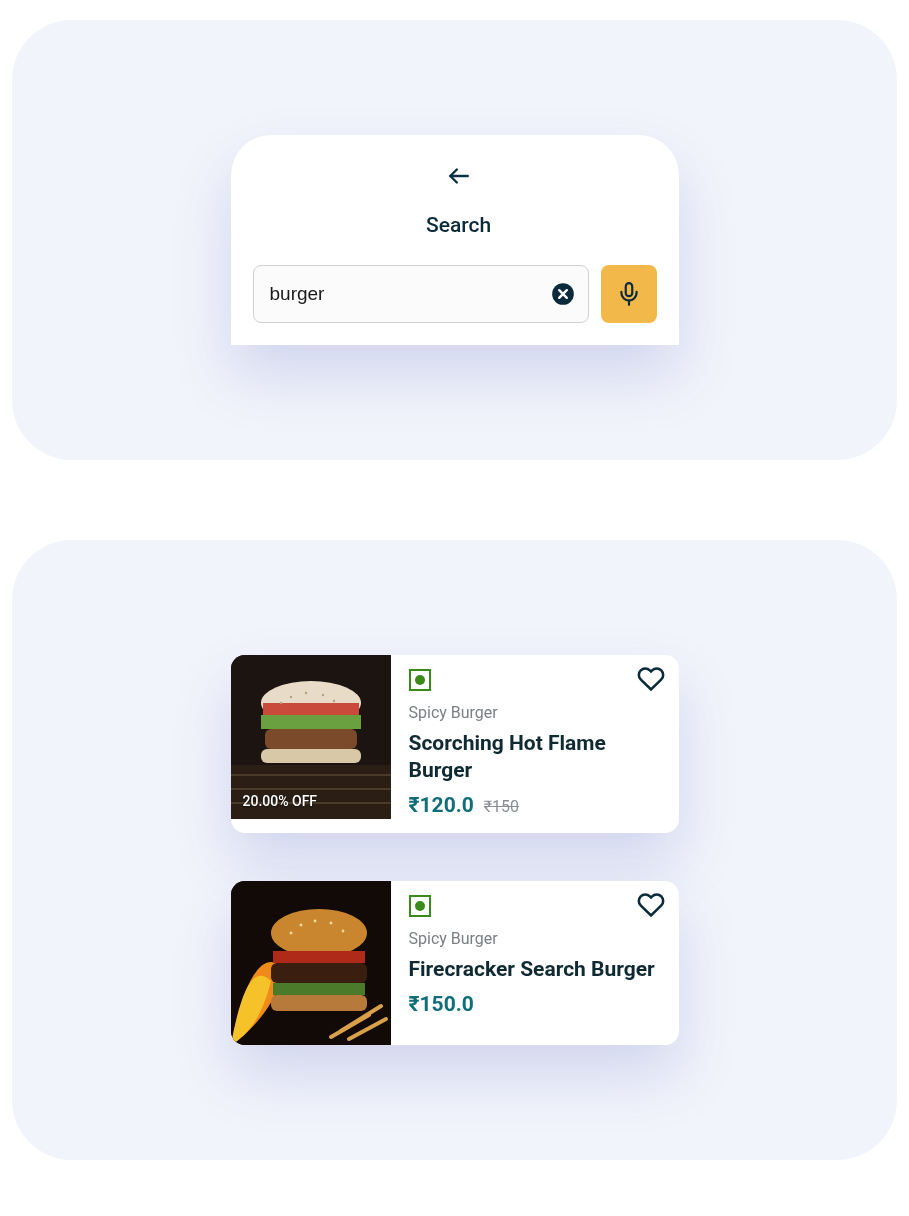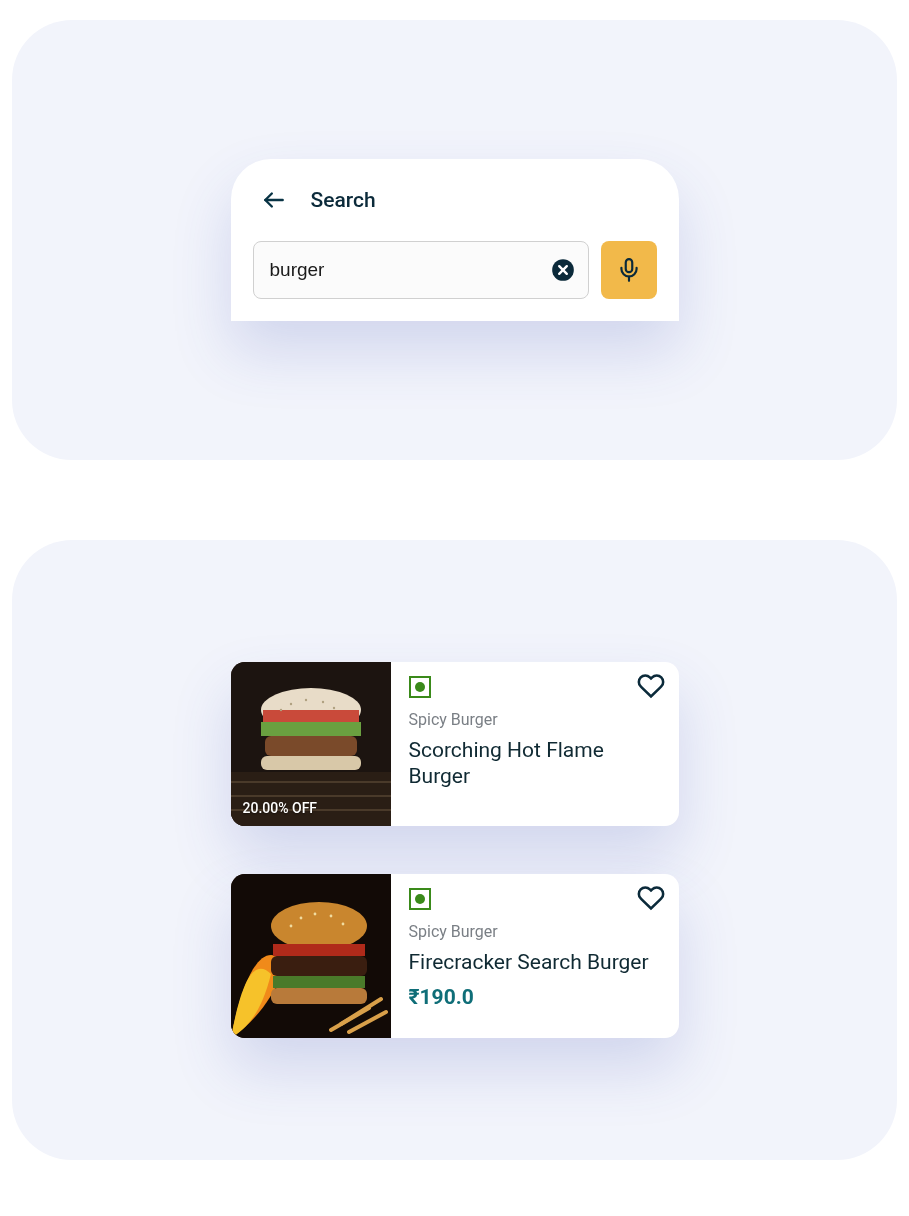--- a/index.html
+++ b/index.html
@@ -29,20 +29,21 @@
     width: 448px;
     padding: 28px 22px 22px 22px;
     box-shadow: 0 30px 60px rgba(60,80,180,0.18);
   }
   .search-header {
     display: flex;
     align-items: center;
     gap: 24px;
     margin-bottom: 28px;
     padding-left: 8px;
+    flex-direction: column;
   }
   .back-btn {
     background: none; border: none; cursor: pointer;
     color: #083344; display: flex; align-items: center;
   }
   .search-title {
     font-size: 21px; font-weight: 500; color: #0b2a3a;
   }
   .search-row {
     display: flex; gap: 12px; align-items: stretch;
@@ -120,21 +121,21 @@
   }
   .fav-btn {
     position: absolute; top: 10px; right: 14px;
     background: none; border: none; cursor: pointer;
     color: #0b2a3a;
   }
   .category {
     font-size: 16px; color: #7a7f85; margin-top: 12px;
   }
   .item-title {
-    font-size: 21px; font-weight: 400; color: #102a33;
+    font-size: 21px; font-weight: 700; color: #102a33;
     margin-top: 8px; line-height: 1.25;
   }
   .price-row {
     margin-top: 10px; display: flex; align-items: baseline; gap: 10px;
   }
   .price {
     font-size: 21px; font-weight: 700; color: #0f6e78;
   }
   .price-strike {
     font-size: 16px; color: #8a8f95; text-decoration: line-through;
@@ -203,20 +204,24 @@
       </div>
       <div class="result-body">
         <div class="veg-mark"></div>
         <button class="fav-btn">
           <svg width="28" height="28" viewBox="0 0 24 24" fill="none" stroke="currentColor" stroke-width="2.2">
               <path d="M20.8 4.6a5.5 5.5 0 0 0-7.8 0L12 5.6l-1-1a5.5 5.5 0 0 0-7.8 7.8l1 1L12 21l7.8-7.6 1-1a5.5 5.5 0 0 0 0-7.8z"></path>
             </svg>
         </button>
         <div class="category">Spicy Burger</div>
         <div class="item-title">Scorching Hot Flame Burger</div>
+        <div class="price-row">
+          <span class="price">₹120.0</span>
+          <span class="price-strike">₹150</span>
+        </div>
       </div>
     </div>
 
     <div class="result-card">
       <div class="result-thumb">
         <svg viewBox="0 0 160 164" preserveAspectRatio="none">
           <rect width="160" height="164" fill="#120a06"></rect>
           <path d="M0 164 C 10 110 30 60 55 90 C 40 130 20 150 0 164 Z" fill="#f08a1a"></path>
           <path d="M0 164 C 8 120 20 80 40 100 C 30 140 15 155 0 164 Z" fill="#f6c22a"></path>
           <ellipse cx="88" cy="52" rx="48" ry="24" fill="#c9862e"></ellipse>
@@ -239,19 +244,19 @@
       <div class="result-body">
         <div class="veg-mark"></div>
         <button class="fav-btn">
           <svg width="28" height="28" viewBox="0 0 24 24" fill="none" stroke="currentColor" stroke-width="2.2">
               <path d="M20.8 4.6a5.5 5.5 0 0 0-7.8 0L12 5.6l-1-1a5.5 5.5 0 0 0-7.8 7.8l1 1L12 21l7.8-7.6 1-1a5.5 5.5 0 0 0 0-7.8z"></path>
             </svg>
         </button>
         <div class="category">Spicy Burger</div>
         <div class="item-title">Firecracker Search Burger</div>
         <div class="price-row">
-          <span class="price">₹190.0</span>
+          <span class="price">₹150.0</span>
         </div>
       </div>
     </div>
 
   </div>
 </div>
 
 </body></html>

